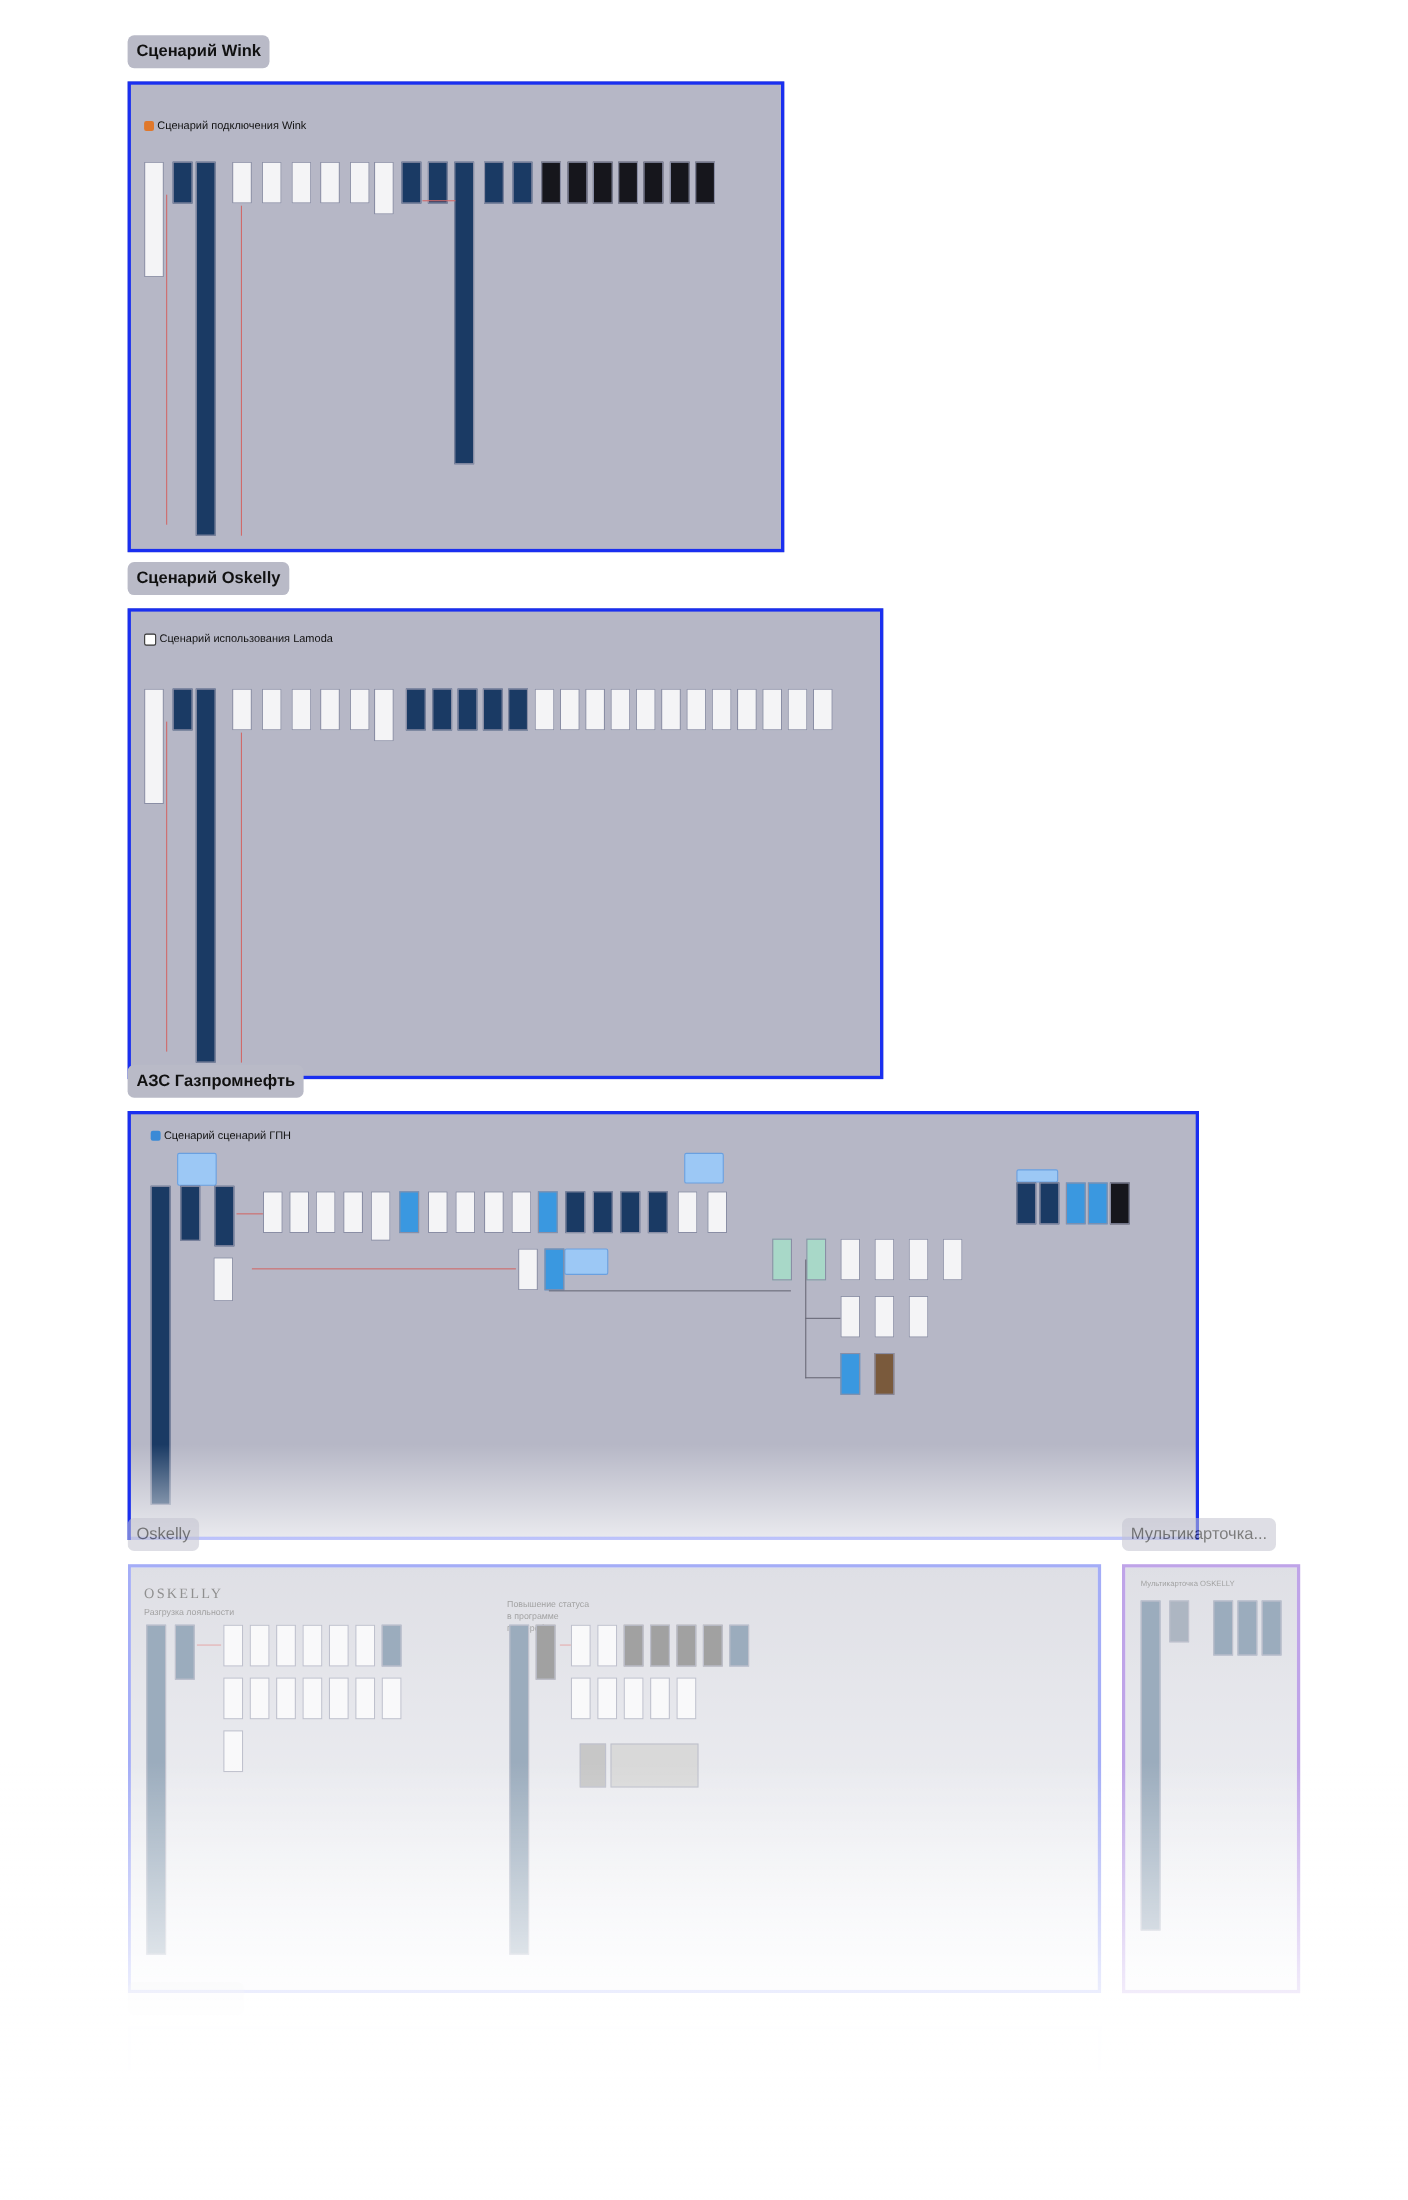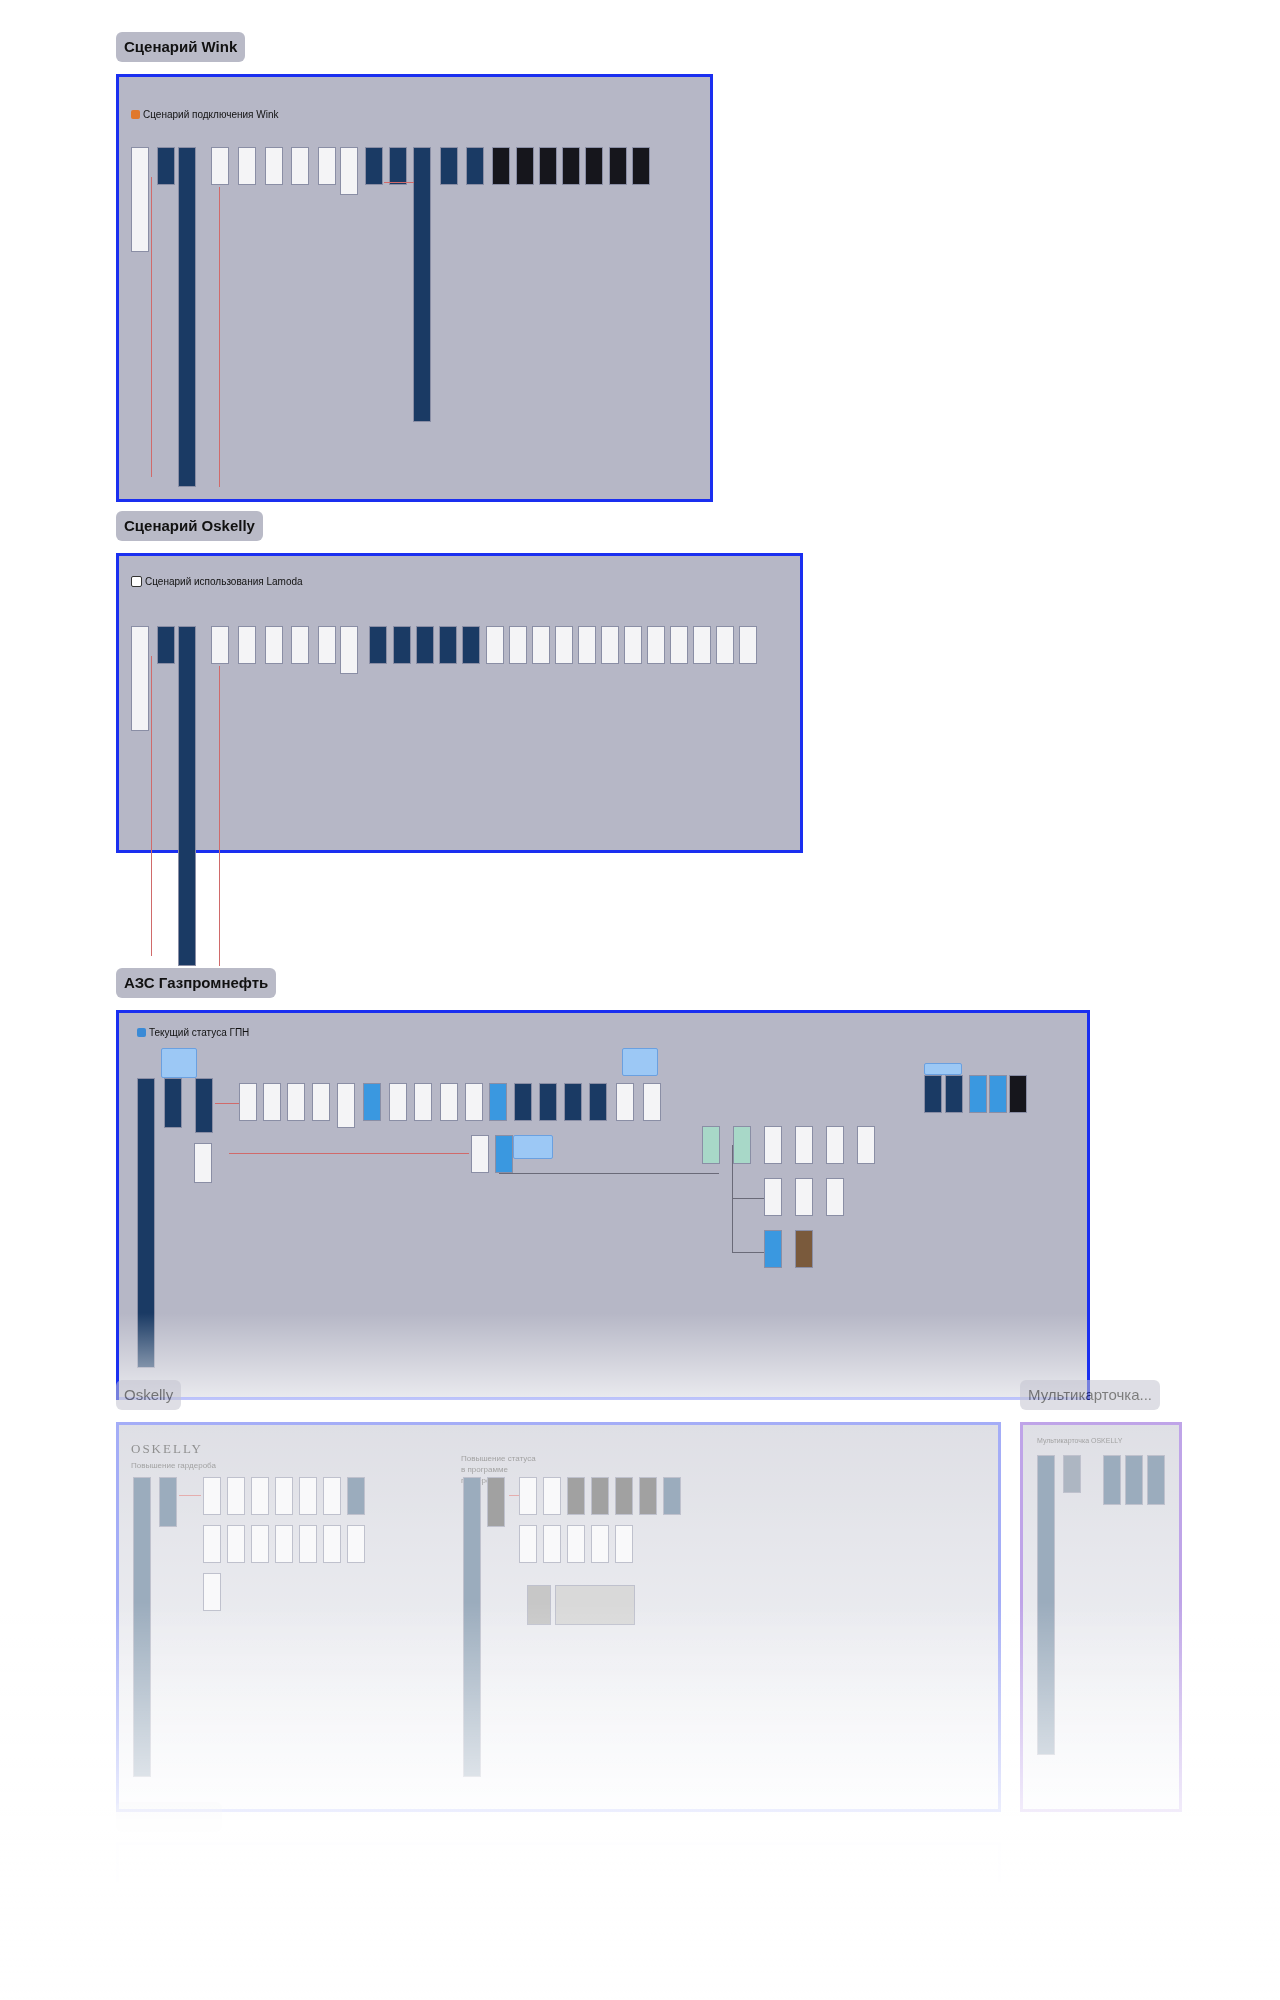--- a/index.html
+++ b/index.html
@@ -53,21 +53,21 @@
   <div class="scr black" style="left:443px;top:70px;"></div>
   <div class="scr black" style="left:466px;top:70px;"></div>
   <div class="scr black" style="left:490px;top:70px;"></div>
   <div class="scr black" style="left:513px;top:70px;"></div>
   <div class="vline" style="left:32px;top:100px;height:300px;"></div>
   <div class="vline" style="left:100px;top:110px;height:300px;"></div>
   <div class="hline" style="left:265px;top:105px;width:30px;"></div>
 </div>
 
 <div class="section-label" style="left:116px;top:511px;">Сценарий Oskelly</div>
-<div class="frame" style="left:116px;top:553px;width:687px;height:300px;">
+<div class="frame" style="left:116px;top:553px;width:687px;height:428px;">
   <div class="frame-title" style="left:12px;top:20px;">
     <span class="ico" style="background:#ffffff;border:1px solid #333;"></span>
     <span>Сценарий использования Lamoda</span>
   </div>
   <div class="scr white" style="left:12px;top:70px;height:105px;"></div>
   <div class="scr dark" style="left:38px;top:70px;"></div>
   <div class="scr dark" style="left:59px;top:70px;height:340px;"></div>
   <div class="scr white" style="left:92px;top:70px;"></div>
   <div class="scr white" style="left:119px;top:70px;"></div>
   <div class="scr white" style="left:146px;top:70px;"></div>
@@ -92,21 +92,21 @@
   <div class="scr white" style="left:597px;top:70px;"></div>
   <div class="scr white" style="left:620px;top:70px;"></div>
   <div class="vline" style="left:32px;top:100px;height:300px;"></div>
   <div class="vline" style="left:100px;top:110px;height:300px;"></div>
 </div>
 
 <div class="section-label" style="left:116px;top:968px;">АЗС Газпромнефть</div>
 <div class="frame" style="left:116px;top:1010px;width:974px;height:390px;">
   <div class="frame-title" style="left:18px;top:14px;">
     <span class="ico" style="background:#3a8ad6;"></span>
-    <span>Текущий статуса ГПН</span>
+    <span>Сценарий сценарий ГПН</span>
   </div>
   <div class="note" style="left:42px;top:35px;width:34px;height:28px;"></div>
   <div class="note" style="left:503px;top:35px;width:34px;height:26px;"></div>
   <div class="note" style="left:394px;top:122px;width:38px;height:22px;"></div>
   <div class="note" style="left:805px;top:50px;width:36px;height:10px;"></div>
   <div class="scr dark" style="left:18px;top:65px;height:290px;"></div>
   <div class="scr dark" style="left:45px;top:65px;height:50px;"></div>
   <div class="scr dark" style="left:76px;top:65px;height:55px;"></div>
   <div class="scr white" style="left:120px;top:70px;"></div>
   <div class="scr white" style="left:144px;top:70px;"></div>
@@ -152,21 +152,21 @@
   <div class="hline" style="left:96px;top:90px;width:24px;"></div>
   <div class="hline" style="left:110px;top:140px;width:240px;"></div>
   <div class="gline" style="left:380px;top:160px;width:220px;height:1px;"></div>
   <div class="fade-overlay" style="top:300px;height:90px;"></div>
 </div>
 
 <div class="faded">
 <div class="section-label" style="left:116px;top:1380px;font-weight:normal;background:#c3c4cf;">Oskelly</div>
 <div class="frame" style="left:116px;top:1422px;width:885px;height:390px;border-color:#5a6af0;background:linear-gradient(to bottom,#c4c5d0 0%,#eef0f5 100%);">
   <div style="position:absolute;left:12px;top:16px;font-family:'Liberation Serif',serif;font-size:13px;letter-spacing:2px;color:#333;">OSKELLY</div>
-  <div style="position:absolute;left:12px;top:36px;font-size:8px;color:#555;">Повышение гардероба</div>
+  <div style="position:absolute;left:12px;top:36px;font-size:8px;color:#555;">Разгрузка лояльности</div>
   <div style="position:absolute;left:342px;top:28px;font-size:8px;color:#555;width:80px;line-height:11px;">Повышение статуса в программе гардероба</div>
   <div class="scr dark" style="left:14px;top:52px;height:300px;background:#4a6888;"></div>
   <div class="scr dark" style="left:40px;top:52px;height:50px;background:#4a6888;"></div>
   <div class="scr white" style="left:84px;top:52px;"></div>
   <div class="scr white" style="left:108px;top:52px;"></div>
   <div class="scr white" style="left:132px;top:52px;"></div>
   <div class="scr white" style="left:156px;top:52px;"></div>
   <div class="scr white" style="left:180px;top:52px;"></div>
   <div class="scr white" style="left:204px;top:52px;"></div>
   <div class="scr dark" style="left:228px;top:52px;background:#4a6888;"></div>

